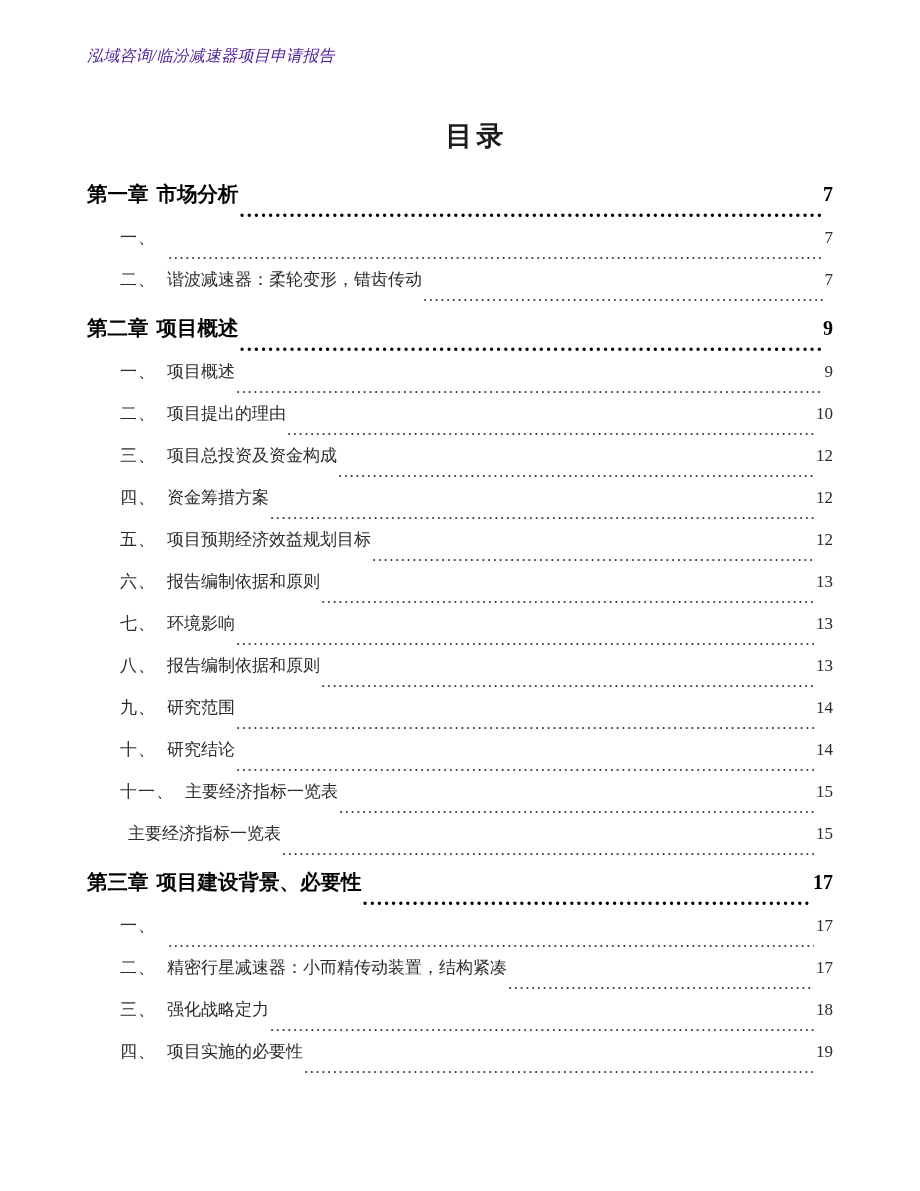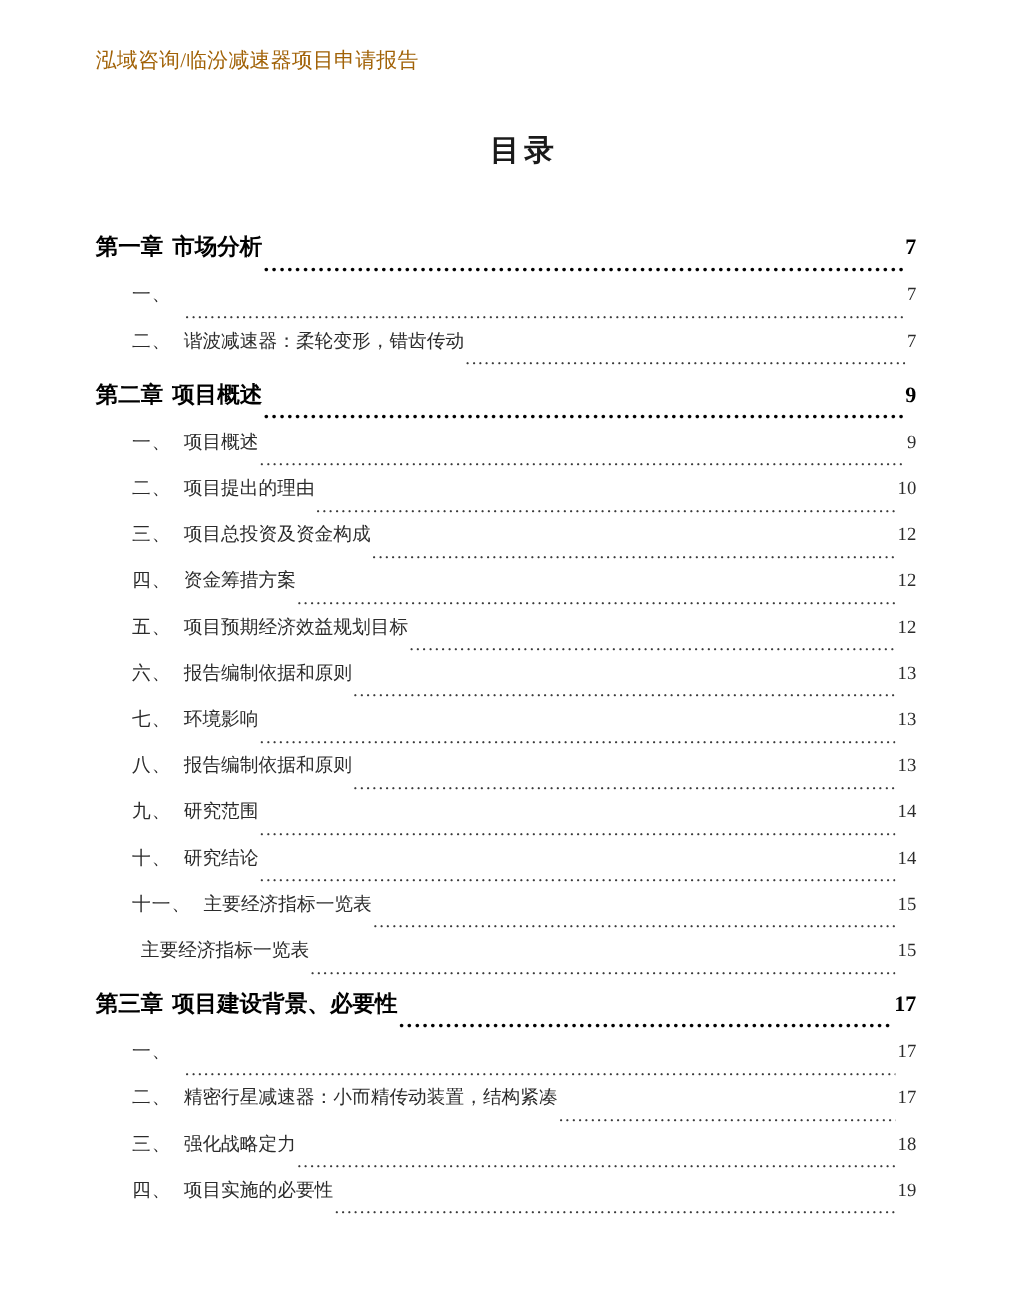--- a/index.html
+++ b/index.html
@@ -22,25 +22,26 @@
     width: 920px;
     height: 1191px;
     background: #ffffff;
   }
 
   
   .doc-header {
     position: absolute;
     left: 87px;
     top: 46px;
-    font-size: 19px;
+    font-size: 16px;
     line-height: 20px;
-    color: #a16207;
+    color: #4c1d95;
     letter-spacing: 0.2px;
     white-space: nowrap;
+    font-style: italic;
   }
 
   
   .toc-title {
     position: absolute;
     left: 0;
     right: 0;
     top: 116px;
     text-align: center;
     font-size: 27px;
@@ -48,21 +49,21 @@
     font-weight: bold;
     color: #1a1a1a;
     letter-spacing: 4px;
     padding-left: 33px;
   }
 
   
   .toc {
     position: absolute;
     left: 87px;
-    top: 200px;
+    top: 170px;
     width: 746px;
   }
 
   .toc-row {
     display: flex;
     align-items: baseline;
     width: 100%;
     white-space: nowrap;
   }
 

